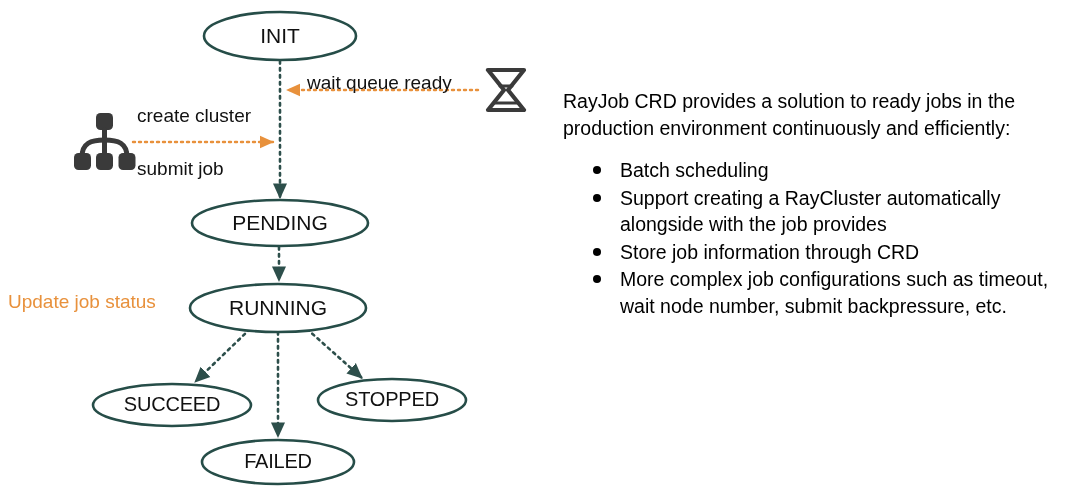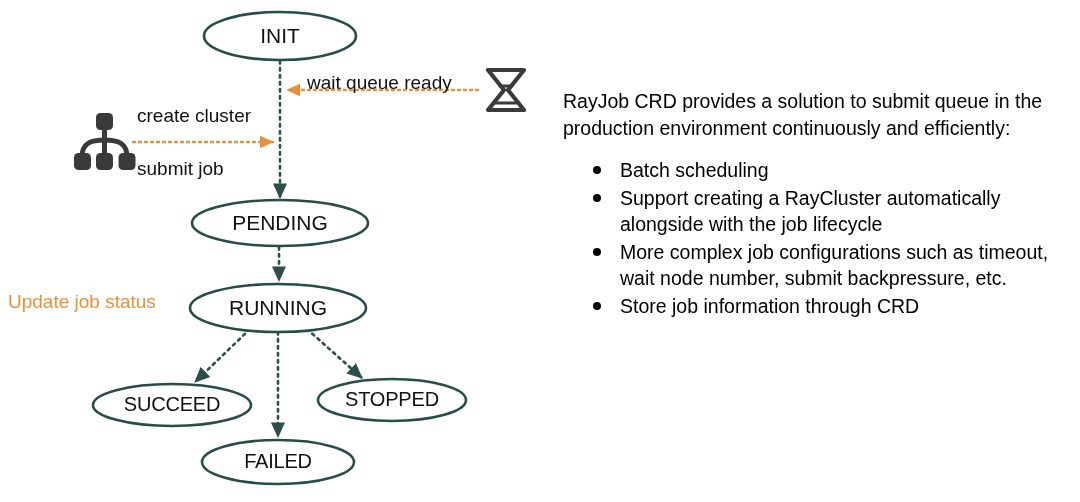--- a/index.html
+++ b/index.html
@@ -174,34 +174,34 @@
       <rect x="20" y="0" width="17" height="17" rx="4.5" fill="#3a3a3a"></rect>
       <path d="M28.5,17 L28.5,44" stroke="#3a3a3a" stroke-width="5" fill="none" stroke-linecap="round"></path>
       <path d="M6,44 C6,30 15,27 28.5,27 C42,27 51,30 51,44" stroke="#3a3a3a" stroke-width="5" fill="none" stroke-linecap="round"></path>
       <rect x="-2" y="40" width="17" height="17" rx="4.5" fill="#3a3a3a"></rect>
       <rect x="20" y="40" width="17" height="17" rx="4.5" fill="#3a3a3a"></rect>
       <rect x="42.5" y="40" width="17" height="17" rx="4.5" fill="#3a3a3a"></rect>
     </g>
   </svg>
 
   <div id="text-panel">
-    <p id="intro-paragraph">RayJob CRD provides a solution to submit queue in the production environment continuously and efficiently:</p>
+    <p id="intro-paragraph">RayJob CRD provides a solution to ready jobs in the production environment continuously and efficiently:</p>
     <ul id="bullet-list">
       <li>
         <span class="bullet-dot"></span>
         <span>Batch scheduling</span>
       </li>
       <li>
         <span class="bullet-dot"></span>
-        <span>Support creating a RayCluster automatically alongside with the job lifecycle</span>
+        <span>Support creating a RayCluster automatically alongside with the job provides</span>
+      </li>
+      <li>
+        <span class="bullet-dot"></span>
+        <span>Store job information through CRD</span>
       </li>
       <li>
         <span class="bullet-dot"></span>
         <span>More complex job configurations such as timeout, wait node number, submit backpressure, etc.</span>
-      </li>
-      <li>
-        <span class="bullet-dot"></span>
-        <span>Store job information through CRD</span>
       </li>
     </ul>
   </div>
 
 </div>
 
 </body></html>

